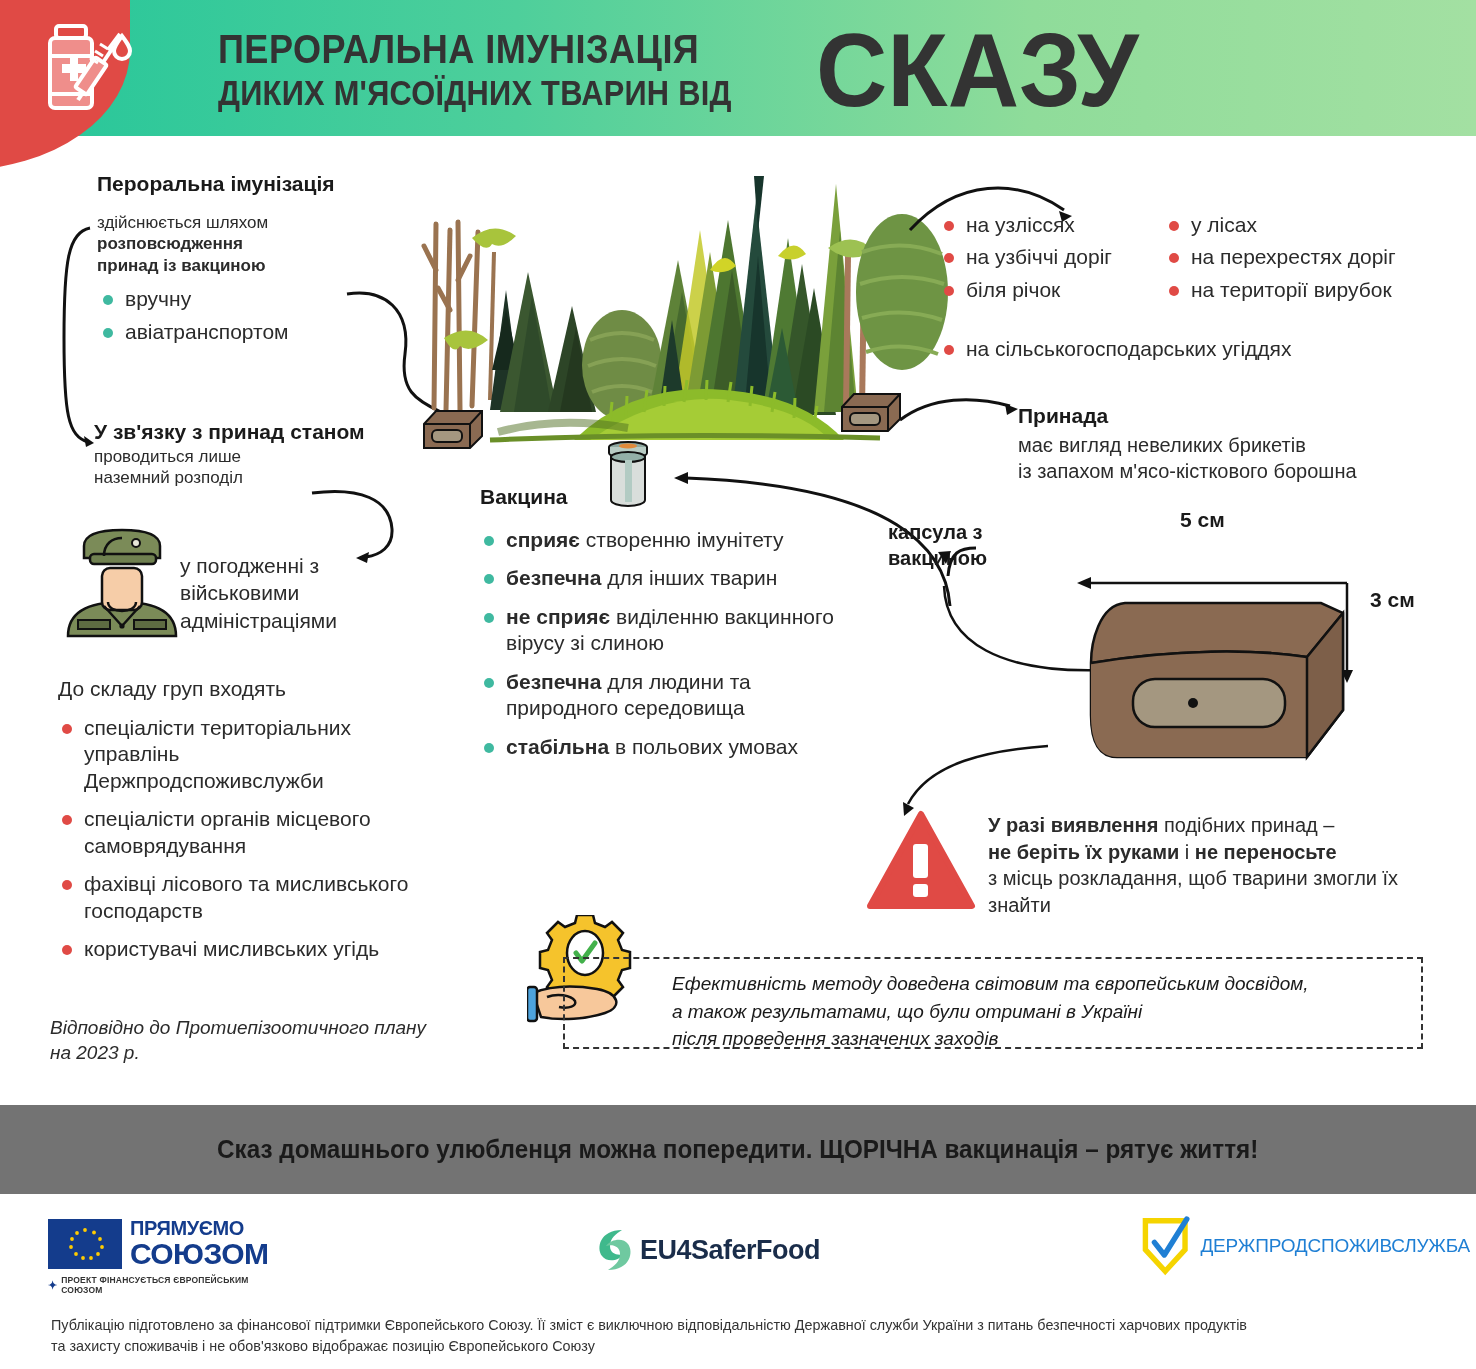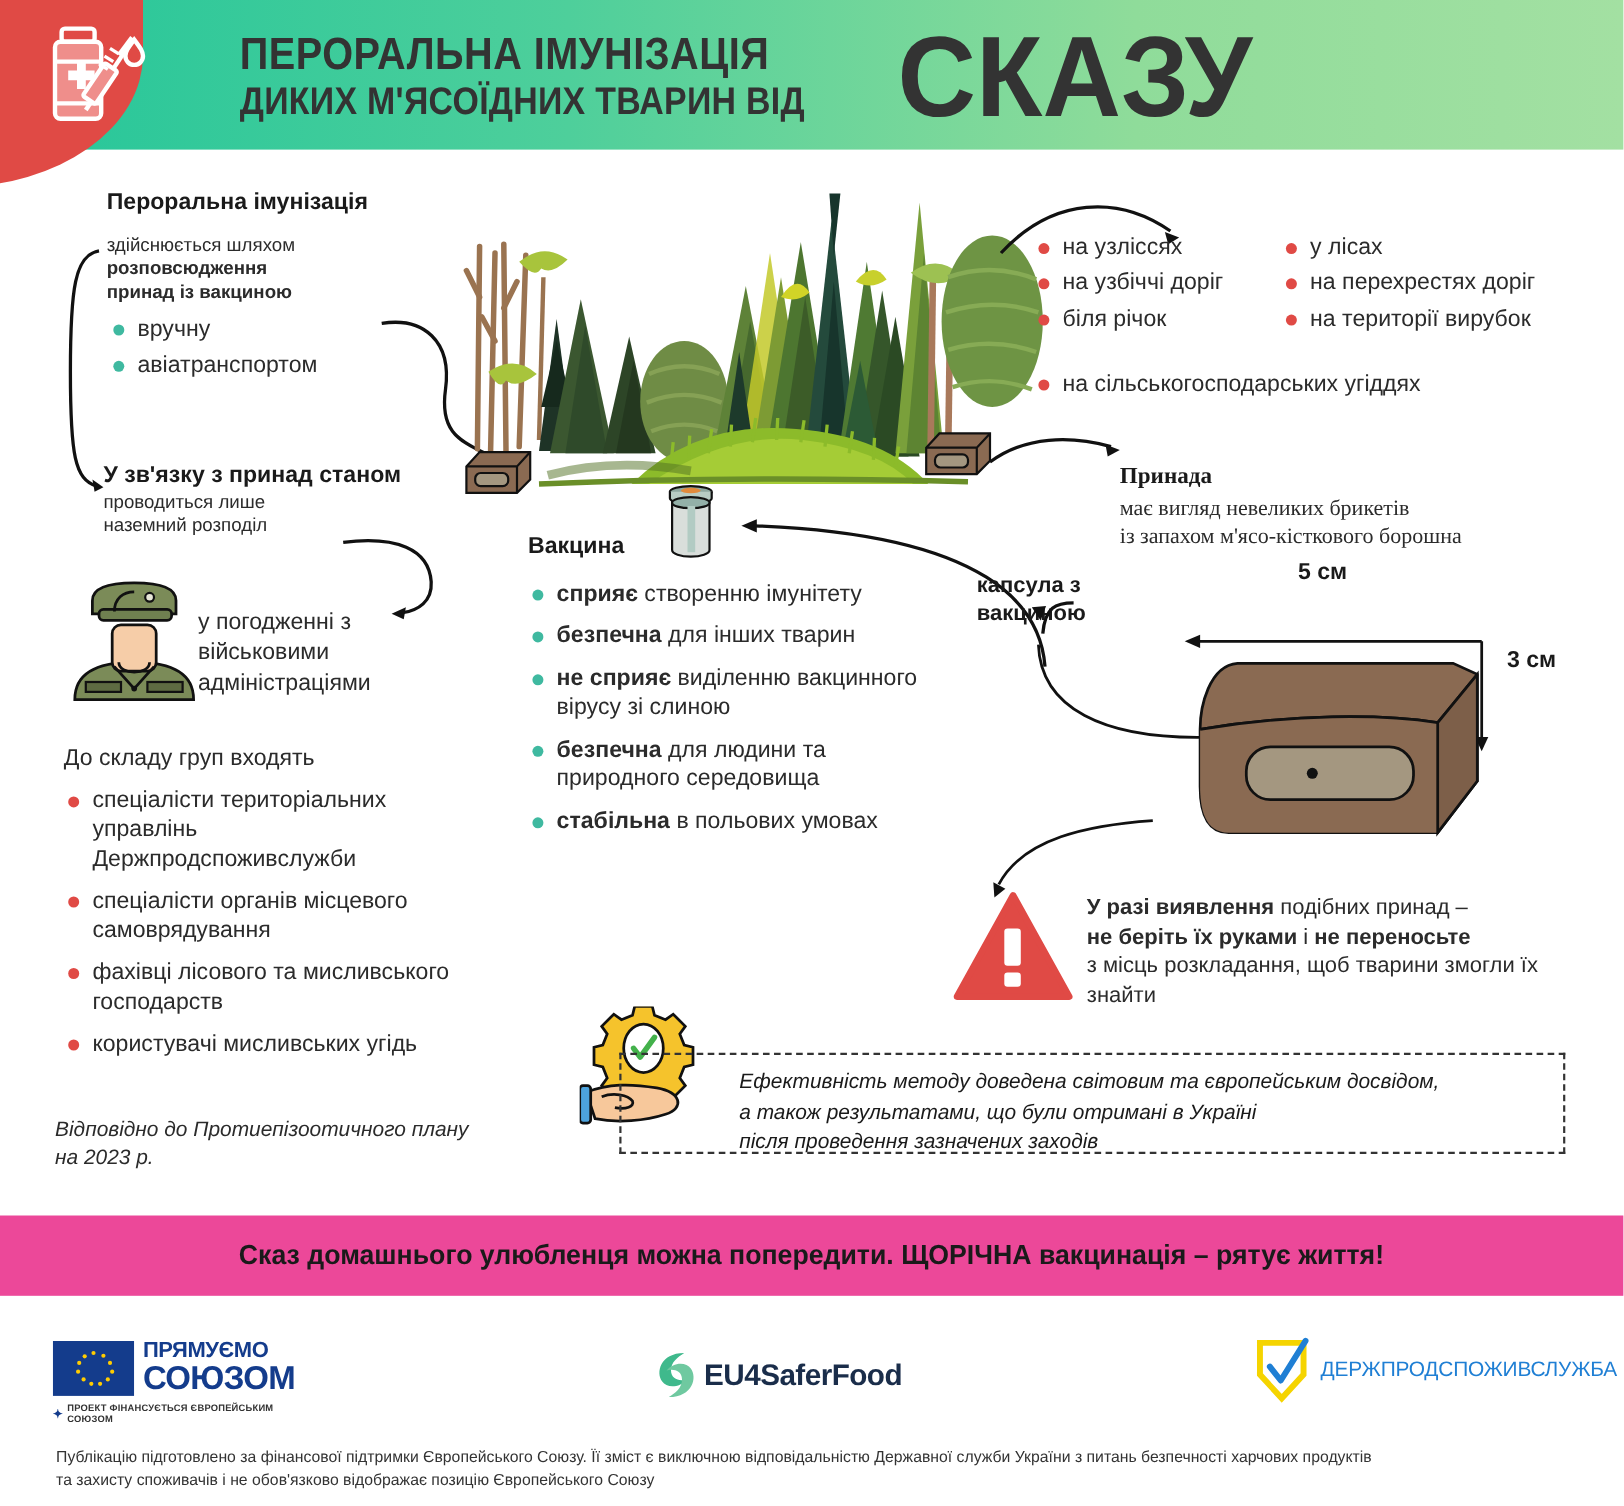--- a/index.html
+++ b/index.html
@@ -90,21 +90,21 @@
   .vial-ico { position:absolute; left:597px; top:438px; width:62px; height:70px; }
 
   
   .sec-places { position:absolute; left:940px; top:212px; width:520px; }
   .places-cols { position:relative; }
   .places-col-a { position:absolute; left:0; top:0; width:220px; }
   .places-col-b { position:absolute; left:225px; top:0; width:295px; }
   .places-wide { position:absolute; left:0; top:124px; width:520px; }
 
   
-  .sec-prinada { position:absolute; left:1018px; top:420px; width:440px;font-family:Liberation Serif, serif; }
+  .sec-prinada { position:absolute; left:1018px; top:404px; width:440px; }
   .sec-prinada .hd { margin-bottom:4px; }
   .sec-prinada .tx { font-size:20px; line-height:1.32; }
 
   .cap-label {
     position:absolute; left:888px; top:520px; width:130px;
     font-size:20px; font-weight:bold; line-height:1.28; color:#1a1a1a;
   }
 
   .dim-5 { position:absolute; left:1180px; top:508px; font-size:21px; font-weight:bold; }
   .dim-3 { position:absolute; left:1370px; top:588px; font-size:21px; font-weight:bold; }
@@ -120,22 +120,22 @@
     position:absolute; left:563px; top:957px; width:860px; height:92px;
     border:2px dashed #333; background:transparent;
   }
   .eff-text {
     position:absolute; left:672px; top:970px; width:740px;
     font-size:19px; font-style:italic; line-height:1.46; color:#1a1a1a;
   }
 
   
   .banner {
-    position:absolute; left:0; top:1105px; width:1476px; height:73px;
-    background:#ec4899; display:flex; align-items:center; justify-content:center;
+    position:absolute; left:0; top:1105px; width:1476px; height:89px;
+    background:#737373; display:flex; align-items:center; justify-content:center;
   }
   .banner-txt {
     font-size:25px; font-weight:bold; color:#1a1a1a; transform:scaleX(0.97);
     white-space:nowrap;
   }
 
   
   .logo-eu { position:absolute; left:48px; top:1218px; width:230px; height:72px; }
   .logo-safer { position:absolute; left:592px; top:1222px; width:240px; height:58px; }
   .logo-derzh { position:absolute; left:1140px; top:1214px; width:330px; height:66px; }

